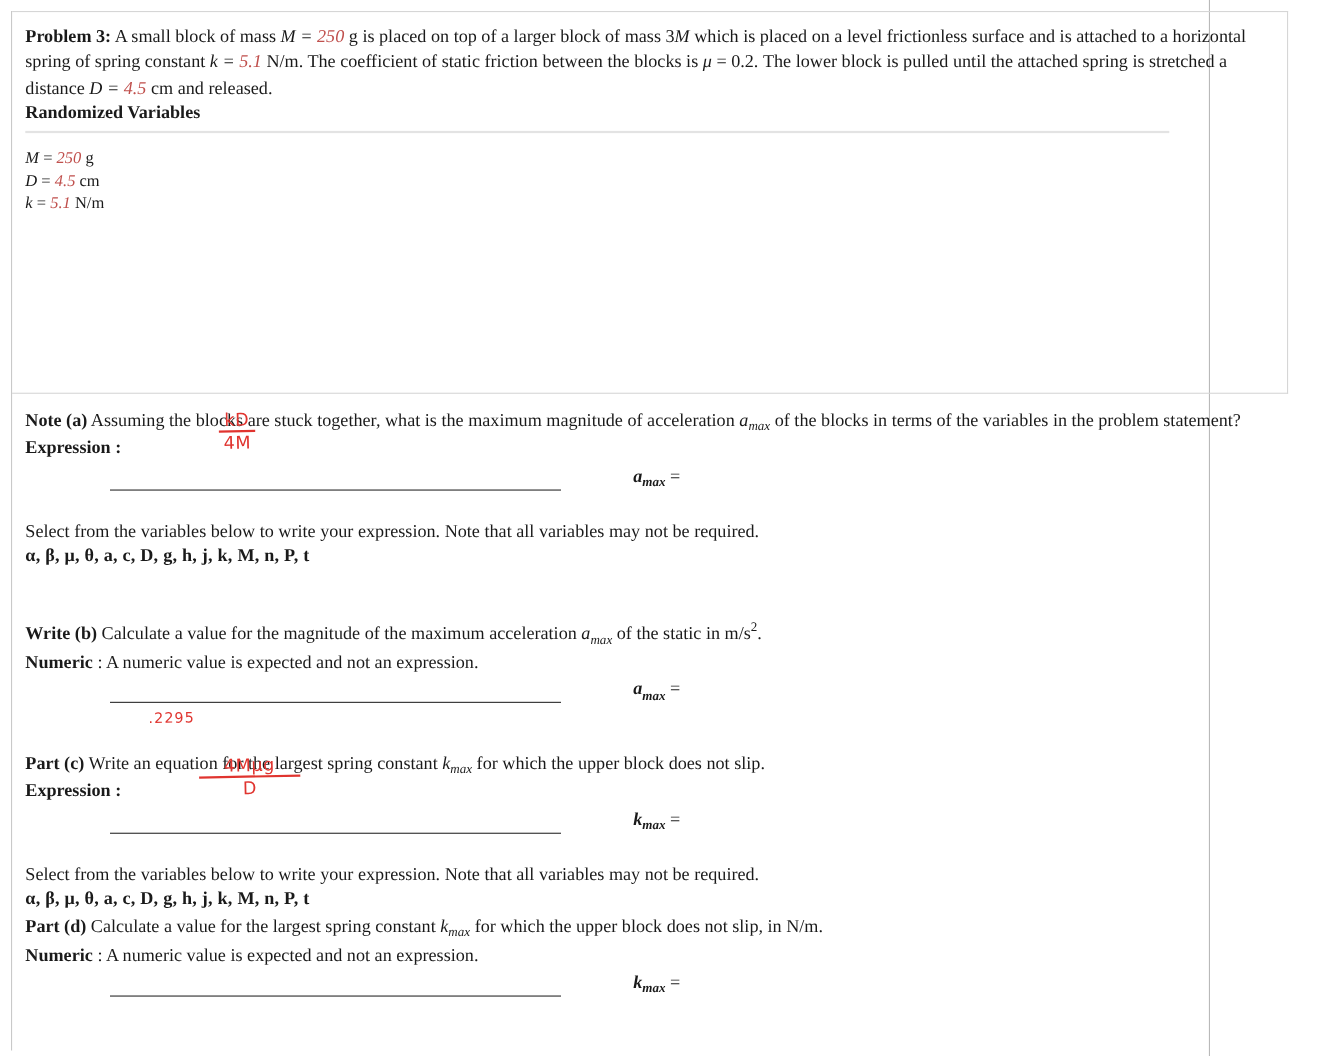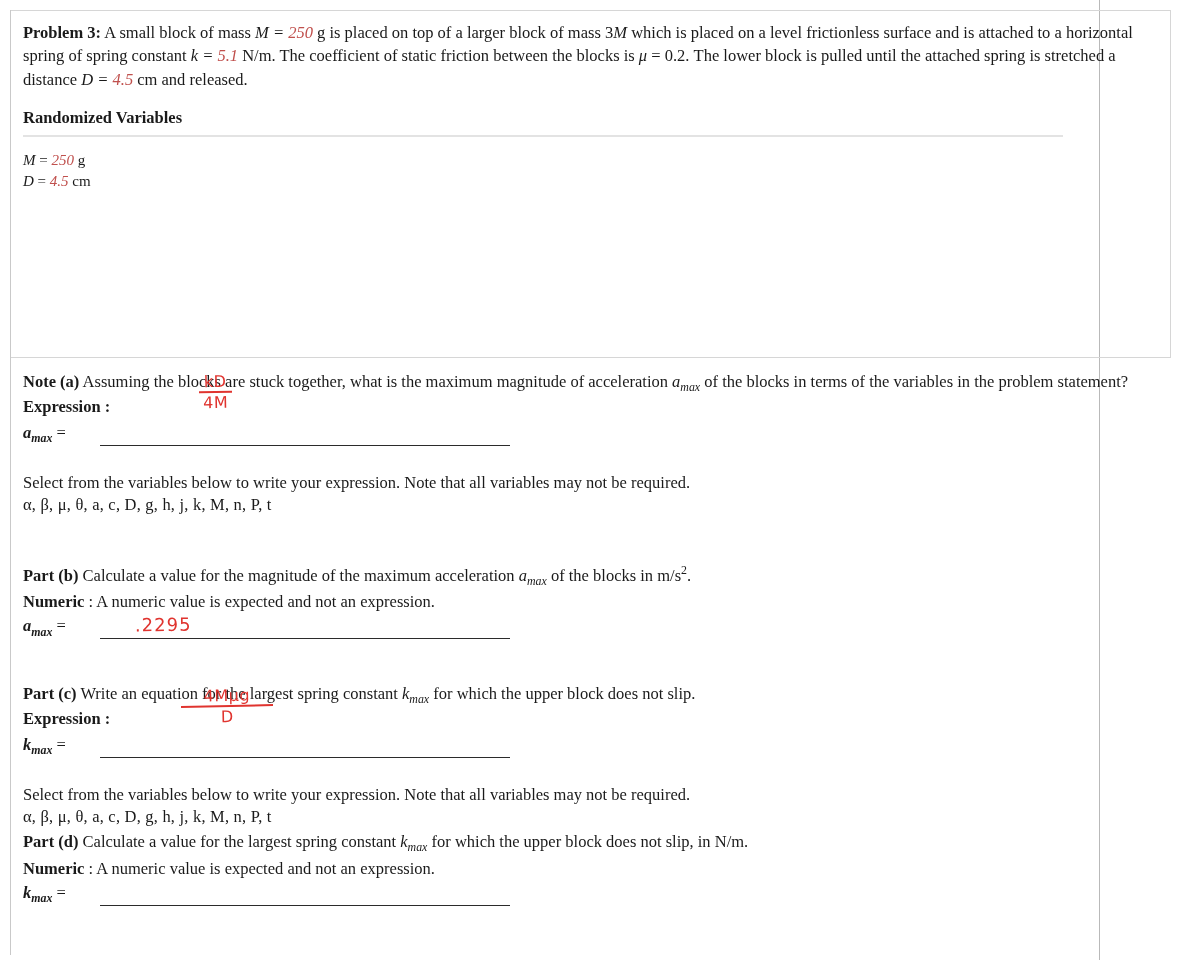--- a/index.html
+++ b/index.html
@@ -59,21 +59,21 @@
   }
 
   .stem {
     font-size: 16.5px;
     line-height: 1.42;
     text-align: left;
   }
   .stem b { font-weight: bold; }
 
   .rv-title {
-    margin-top: 17px;
+    margin-top: 1px;
     font-size: 16.5px;
     font-weight: bold;
   }
   .rv-rule {
     margin-top: 7px;
     width: 1040px;
     height: 2px;
     background: #e3e3e3;
   }
   .rv-list {
@@ -99,41 +99,42 @@
     line-height: 1.46;
   }
   .part-label { font-weight: bold; }
   .kind { font-weight: bold; }
 
   .answer-row {
     position: relative;
     margin-top: 2px;
     font-size: 16.5px;
     height: 26px;
+    text-align: center;
   }
   .ans-var {
     font-style: italic;
     font-weight: bold;
   }
   .ans-line {
     position: absolute;
     left: 77px;
     bottom: 3px;
     width: 410px;
     height: 0;
     border-bottom: 1.4px solid #2b2b2b;
   }
 
   .prompt-row {
     font-size: 16.5px;
     line-height: 1.45;
   }
   .varlist {
     font-size: 16.5px;
-    font-weight: normal;
+    font-weight: bold;
     letter-spacing: 0.2px;
   }
 
   .expr-row {
     position: relative;
     font-size: 16.5px;
     font-weight: bold;
     height: 24px;
   }
 
@@ -155,23 +156,24 @@
   }
   .hand-frac .num { display: block; padding: 0 4px; letter-spacing: 0.5px; }
   .hand-frac .bar {
     display: block;
     height: 2px;
     background: #e0342f;
     margin: 1px 0;
   }
   .hand-frac .den { display: block; padding: 0 4px; letter-spacing: 0.5px; }
   .hand-num {
-    font-size: 18px;
+    font-size: 13px;
     letter-spacing: 1px;
     transform: rotate(-1deg);
+    margin-top: 32px;
   }
 </style>
 </head>
 <body>
 
 <div class="page">
 
   <div class="page-edge-right"></div>
 
   <div class="content">
@@ -196,20 +198,26 @@
           <span>=</span>
           <span class="rv">250</span>
           <span>g</span>
         </div>
         <div class="rv-row">
           <span class="var-italic">D</span>
           <span>=</span>
           <span class="rv">4.5</span>
           <span>cm</span>
         </div>
+        <div class="rv-row">
+          <span class="var-italic">k</span>
+          <span>=</span>
+          <span class="rv">5.1</span>
+          <span>N/m</span>
+        </div>
       </div>
     </div>
 
     <div class="part" style="top:360px;">
       <div class="part-text">
         <span class="part-label">Note (a)</span>
         <span>Assuming the blocks are stuck together, what is the maximum magnitude of acceleration </span><span class="var-italic">a</span><sub>max</sub><span> of the blocks in terms of the variables in the problem statement?</span>
       </div>
 
       <div class="expr-row">
@@ -227,22 +235,22 @@
         <span>=</span>
         <span class="ans-line"></span>
       </div>
 
       <div class="prompt-row" style="margin-top:22px;">Select from the variables below to write your expression. Note that all variables may not be required.</div>
       <div class="varlist">α, β, μ, θ, a, c, D, g, h, j, k, M, n, P, t</div>
     </div>
 
     <div class="part" style="top:552px;">
       <div class="part-text">
-        <span class="part-label">Part (b)</span>
-        <span>Calculate a value for the magnitude of the maximum acceleration </span><span class="var-italic">a</span><sub>max</sub><span> of the blocks in m/s</span><sup>2</sup><span>.</span>
+        <span class="part-label">Write (b)</span>
+        <span>Calculate a value for the magnitude of the maximum acceleration </span><span class="var-italic">a</span><sub>max</sub><span> of the static in m/s</span><sup>2</sup><span>.</span>
       </div>
 
       <div class="part-text">
         <span class="kind">Numeric</span>
         <span>: A numeric value is expected and not an expression.</span>
       </div>
 
       <div class="answer-row">
         <span class="ans-var">a</span><sub class="ans-var">max</sub>
         <span>=</span>

